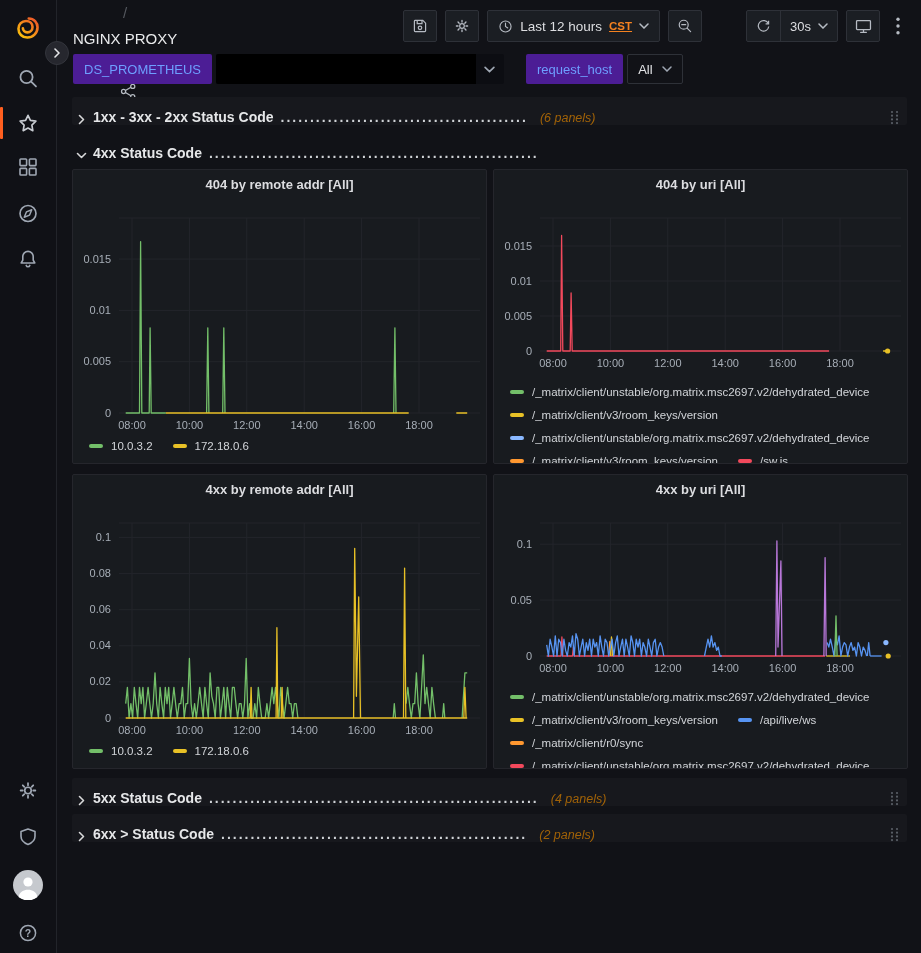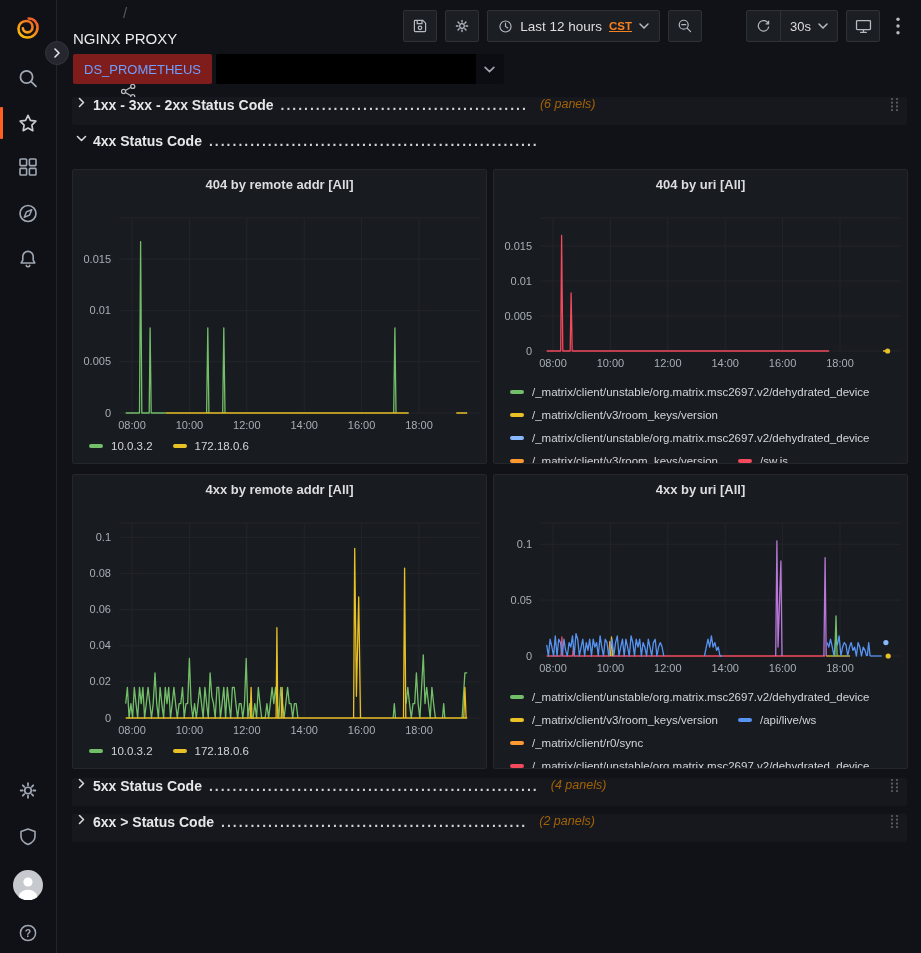--- a/index.html
+++ b/index.html
@@ -23,29 +23,29 @@
 .tgroup{display:flex;align-items:stretch;height:32px;background:#1b1e23;border:1px solid #2e3138;border-radius:2px;box-sizing:border-box;margin-left:36px;}
 .tgroup .cell{display:flex;align-items:center;justify-content:center;padding:0 9px;color:#b6bbc3;}
 .tgroup .cell+.cell{border-left:1px solid #2e3138;gap:7px;}
 .timetext{font-size:13.5px;color:#dddee1;}
 .tz{font-size:11.5px;color:#f58220;font-weight:700;text-decoration:underline;}
 .rlabel{font-size:13px;color:#dddee1;}
 .kebab{border:none;background:transparent;min-width:20px;}
 
 .submenu{height:34px;display:flex;align-items:flex-start;gap:22px;padding:2px 13px 0 16px;flex:none;}
 .vargroup{display:flex;gap:4px;}
-.varlabel{height:30px;display:flex;align-items:center;padding:0 11px;background:#7f1d1d;border-radius:2px;color:#6e9fff;font-size:13px;font-weight:500;}
+.varlabel{height:30px;display:flex;align-items:center;padding:0 11px;background:#4c1d95;border-radius:2px;color:#6e9fff;font-size:13px;font-weight:500;}
 .varvalue{height:30px;display:flex;align-items:center;border-radius:2px;}
 .dsvalue{width:288px;background:#0c0d12;}
 .blackbox{width:260px;height:30px;background:#000;border-radius:2px 0 0 2px;}
 .dsvalue svg{margin-left:8px;}
 .allvalue{border:1px solid #2e3138;padding:0 10px;gap:9px;color:#e3e4e7;font-size:13px;box-sizing:border-box;}
 
 .dash{padding:9px 14px 0 15px;flex:1;}
-.rowhdr{height:28px;display:flex;align-items:flex-start;padding:0 8px 0 6px;border-radius:2px;margin-bottom:8px;}
+.rowhdr{height:28px;display:flex;align-items:flex-end;padding:0 8px 0 6px;border-radius:2px;margin-bottom:8px;}
 .rowhdr.collapsed{background:#17181d;}
 .rowhdr .rchev{margin-right:8px;display:flex;}
 .rowhdr .rtitle{font-size:14px;font-weight:700;color:#e6e7e9;white-space:nowrap;}
 .rowhdr .leader{margin-left:7px;font-size:14px;font-weight:700;color:#cfd2d6;letter-spacing:2px;white-space:nowrap;overflow:hidden;}
 .rowhdr .count{margin-left:12px;font-size:12.5px;font-style:italic;color:#a16207;white-space:nowrap;}
 .rowhdr .handle{margin-left:auto;display:flex;}
 .pgrid{display:grid;grid-template-columns:415px 415px;column-gap:6px;row-gap:10px;margin:3px 0 9px 0;}
 .panel{width:415px;height:295px;background:#181b1f;border:1px solid #25262c;border-radius:2px;position:relative;box-sizing:border-box;overflow:hidden;}
 .ptitle{position:absolute;top:7px;left:0;right:0;text-align:center;font-size:13px;font-weight:700;color:#dcdde0;}
 .legend{position:absolute;left:16px;right:4px;}
@@ -219,20 +219,29 @@
         </div>
       </div>
     </header>
 
     <div class="submenu">
       <div class="vargroup">
         <div class="varlabel">DS_PROMETHEUS</div>
         <div class="varvalue dsvalue">
           <div class="blackbox"></div>
           <svg width="11" height="7" viewBox="0 0 10 6" fill="none">
+              <path d="M1 1l4 4 4-4" stroke="#9fa7b3" stroke-width="1.5" stroke-linecap="round"></path>
+            </svg>
+        </div>
+      </div>
+      <div class="vargroup">
+        <div class="varlabel">request_host</div>
+        <div class="varvalue allvalue">
+          <span>All</span>
+          <svg width="10" height="6" viewBox="0 0 10 6" fill="none">
               <path d="M1 1l4 4 4-4" stroke="#9fa7b3" stroke-width="1.5" stroke-linecap="round"></path>
             </svg>
         </div>
       </div>
     </div>
 
     <div class="dash">
       <div class="rowhdr collapsed">
         <span class="rchev">
             <svg width="7" height="11" viewBox="0 0 7 11" fill="none">

